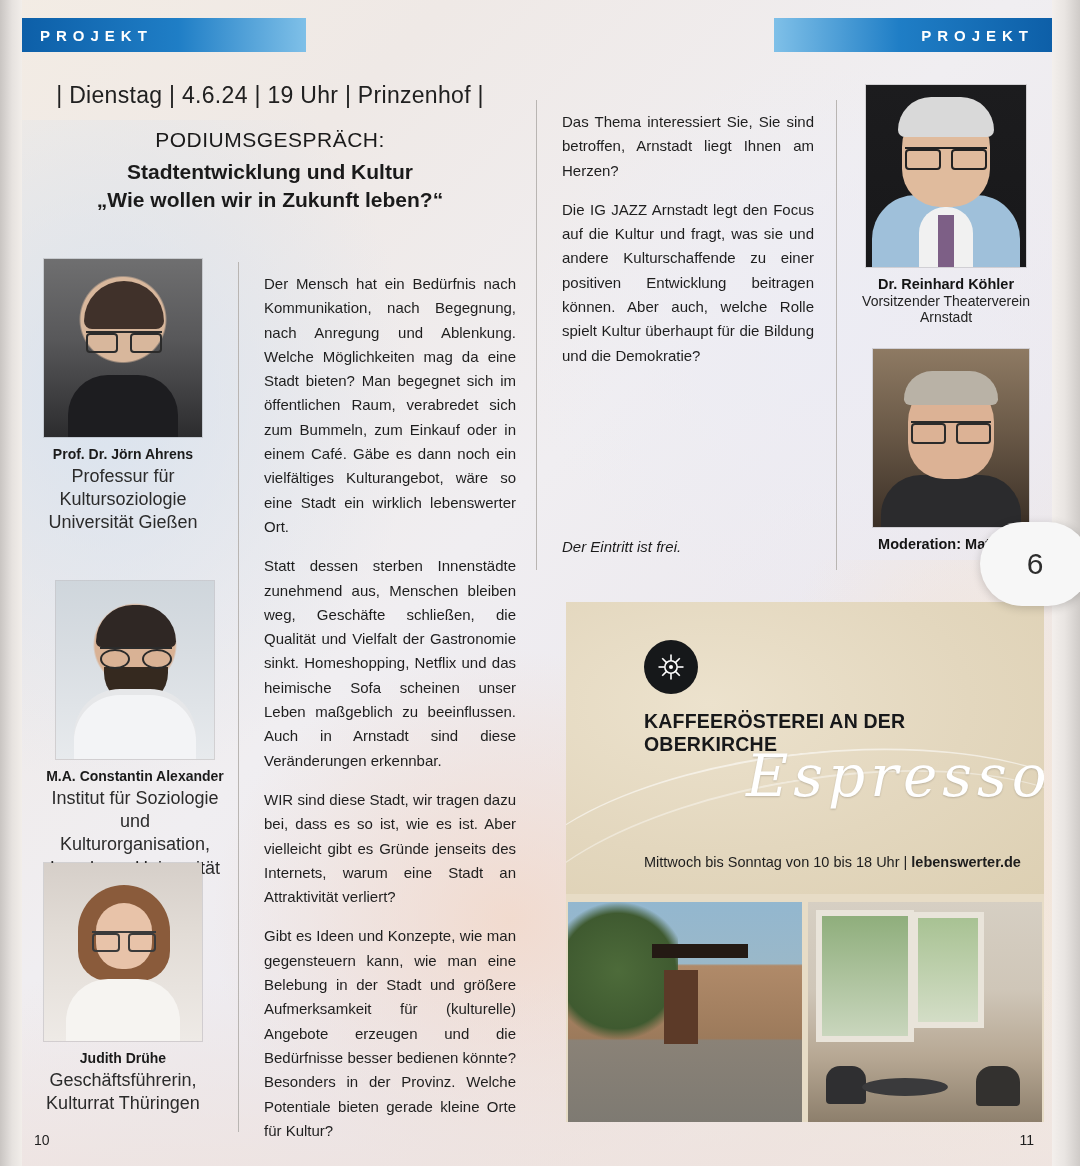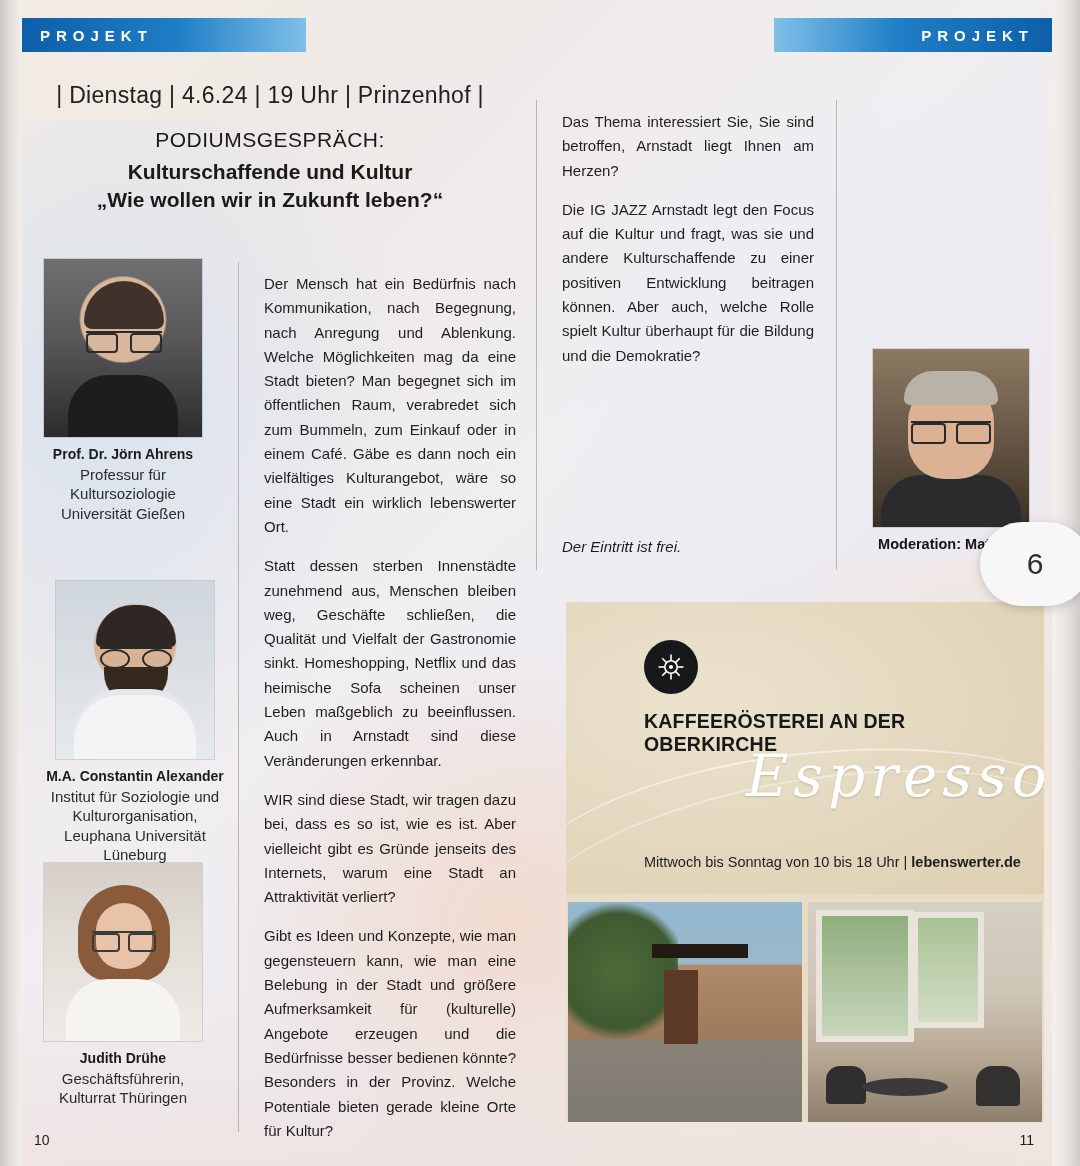--- a/index.html
+++ b/index.html
@@ -128,21 +128,21 @@
     overflow: hidden;
     position: relative;
   }
   .speaker .name {
     font-size: 14px;
     font-weight: bold;
     color: #1a1a1a;
     line-height: 1.25;
   }
   .speaker .role {
-    font-size: 15px;
+    font-size: 18px;
     color: #2b2b2b;
     line-height: 1.3;
     margin-top: 1px;
   }
   #speaker-1 { top: 258px; }
   #speaker-2 { top: 580px; margin-left: 12px; }
   #speaker-3 { top: 862px; }
 
   
   .ph {
@@ -585,21 +585,21 @@
   <div class="banner left">
     <span class="banner-label">PROJEKT</span>
   </div>
   <div class="banner right">
     <span class="banner-label">PROJEKT</span>
   </div>
 
   <div class="headline-date">| Dienstag | 4.6.24 | 19 Uhr | Prinzenhof |</div>
   <div class="headline-block">
     <div class="headline-kicker">PODIUMSGESPRÄCH:</div>
-    <div class="headline-main">Kulturschaffende und Kultur</div>
+    <div class="headline-main">Stadtentwicklung und Kultur</div>
     <div class="headline-main">„Wie wollen wir in Zukunft leben?“</div>
   </div>
 
   <div class="speaker" id="speaker-1">
     <div class="photo">
       <div class="ph ph-ahrens">
         <div class="hair"></div>
         <div class="glasses"></div>
       </div>
     </div>
@@ -642,20 +642,34 @@
     <p>Gibt es Ideen und Konzepte, wie man gegensteuern kann, wie man eine Belebung in der Stadt und größere Aufmerksamkeit für (kulturelle) Angebote erzeugen und die Bedürfnisse besser bedienen könnte? Besonders in der Provinz. Welche Potentiale bieten gerade kleine Orte für Kultur?</p>
   </div>
 
   <div class="col-text" id="col-2">
     <p>Das Thema interessiert Sie, Sie sind betroffen, Arnstadt liegt Ihnen am Herzen?</p>
     <p>Die IG JAZZ Arnstadt legt den Focus auf die Kultur und fragt, was sie und andere Kulturschaffende zu einer positiven Entwicklung beitragen können. Aber auch, welche Rolle spielt Kultur überhaupt für die Bildung und die Demokratie?</p>
   </div>
 
   <div class="note-italic">Der Eintritt ist frei.</div>
 
+  <div class="rspeaker" id="rspeaker-1">
+    <div class="photo">
+      <div class="ph ph-koehler">
+        <div class="jacket"></div>
+        <div class="shirt"></div>
+        <div class="tie"></div>
+        <div class="head"></div>
+        <div class="hair"></div>
+        <div class="glasses"></div>
+      </div>
+    </div>
+    <div class="name">Dr. Reinhard Köhler</div>
+    <div class="role">Vorsitzender Theaterverein Arnstadt</div>
+  </div>
 
   <div class="rspeaker" id="rspeaker-2">
     <div class="photo">
       <div class="ph ph-matthias">
         <div class="shirt"></div>
         <div class="head"></div>
         <div class="hair"></div>
         <div class="glasses"></div>
       </div>
     </div>

